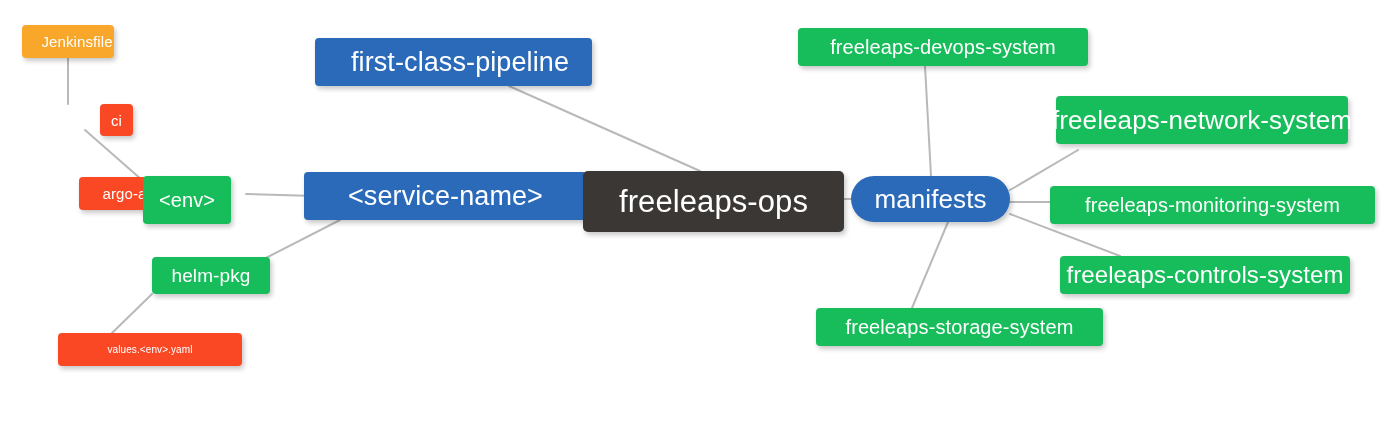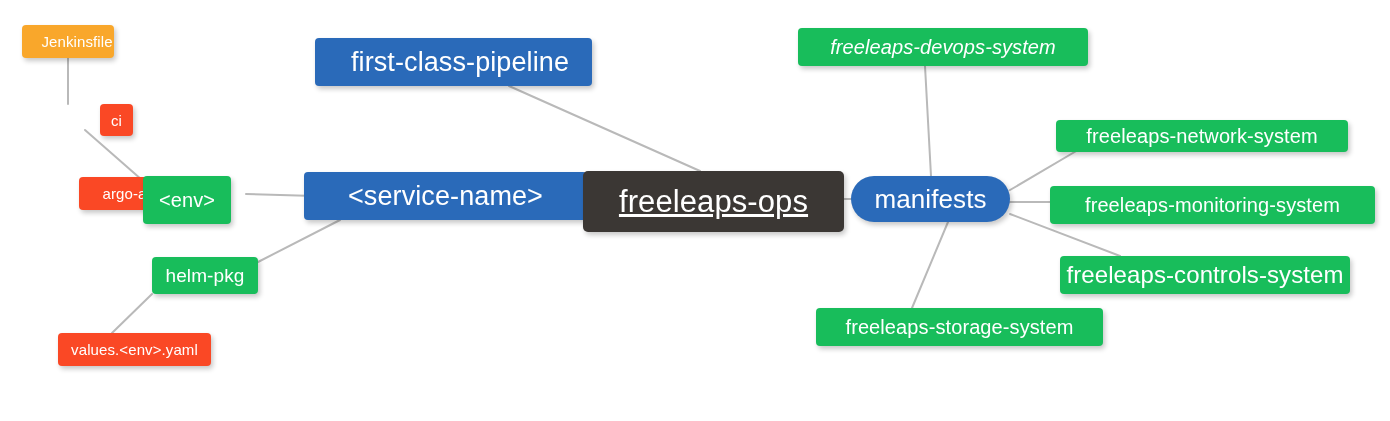--- a/index.html
+++ b/index.html
@@ -35,21 +35,20 @@
     white-space: nowrap;
     line-height: 1;
     box-shadow: 2px 3px 5px rgba(0,0,0,0.22);
     padding: 0 10px;
     letter-spacing: 0.1px;
   }
   .node.root {
     background: #3b3734;
     border-radius: 5px;
     font-weight: 400;
-    text-decoration: underline;
   }
   .node.blue   { background: #2a6ab9; }
   .node.green  { background: #18bd5b; }
   .node.red    { background: #fa4825; margin-left: 48px; }
   .node.orange { background: #f9a72b; }
 </style>
 </head>
 <body>
 
 <div id="canvas">
@@ -67,25 +66,25 @@
       <line x1="1010" y1="190" x2="1078" y2="150" stroke="#b9b9b9" stroke-width="2" stroke-linecap="round"></line>
       <line x1="1010" y1="202" x2="1050" y2="202" stroke="#b9b9b9" stroke-width="2" stroke-linecap="round"></line>
       <line x1="1010" y1="214" x2="1120" y2="256" stroke="#b9b9b9" stroke-width="2" stroke-linecap="round"></line>
       <line x1="948" y1="222" x2="912" y2="308" stroke="#b9b9b9" stroke-width="2" stroke-linecap="round"></line>
     </svg>
   <div id="node-layer">
       <div class="node orange" style="left: 22px; top: 25px; width: 92px; height: 33px; font-size: 15px; padding-left: 28px;">Jenkinsfile</div>
       <div class="node red" style="left: 52px; top: 104px; width: 33px; height: 32px; font-size: 15px;">ci</div>
       <div class="node red" style="left: 31px; top: 177px; width: 94px; height: 33px; font-size: 15px; padding-left: 24px;">argo-app</div>
       <div class="node green" style="left: 143px; top: 176px; width: 88px; height: 48px; font-size: 20px;">&lt;env&gt;</div>
-      <div class="node green" style="left: 152px; top: 257px; width: 106px; height: 37px; font-size: 19px;">helm-pkg</div>
-      <div class="node red" style="left: 10px; top: 333px; width: 153px; height: 33px; font-size: 15px;">values.&lt;env&gt;.yaml</div>
+      <div class="node green" style="left: 152px; top: 257px; width: 118px; height: 37px; font-size: 19px;">helm-pkg</div>
+      <div class="node red" style="left: 10px; top: 333px; width: 184px; height: 33px; font-size: 10px;">values.&lt;env&gt;.yaml</div>
       <div class="node blue" style="left: 315px; top: 38px; width: 277px; height: 48px; font-size: 27px; padding-left: 23px;">first-class-pipeline</div>
       <div class="node blue" style="left: 304px; top: 172px; width: 283px; height: 48px; font-size: 27px;">&lt;service-name&gt;</div>
       <div class="node root" style="left: 583px; top: 171px; width: 261px; height: 61px; font-size: 31px;">freeleaps-ops</div>
       <div class="node blue" style="left: 851px; top: 176px; width: 159px; height: 46px; font-size: 26px; border-radius: 23px;">manifests</div>
-      <div class="node green" style="left: 798px; top: 28px; width: 290px; height: 38px; font-size: 20px; font-style: italic;">freeleaps-devops-system</div>
-      <div class="node green" style="left: 1056px; top: 120px; width: 292px; height: 32px; font-size: 20px;">freeleaps-network-system</div>
+      <div class="node green" style="left: 798px; top: 28px; width: 290px; height: 38px; font-size: 20px;">freeleaps-devops-system</div>
+      <div class="node green" style="left: 1056px; top: 96px; width: 292px; height: 48px; font-size: 26px;">freeleaps-network-system</div>
       <div class="node green" style="left: 1050px; top: 186px; width: 325px; height: 38px; font-size: 20px;">freeleaps-monitoring-system</div>
       <div class="node green" style="left: 1060px; top: 256px; width: 290px; height: 38px; font-size: 24px;">freeleaps-controls-system</div>
       <div class="node green" style="left: 816px; top: 308px; width: 287px; height: 38px; font-size: 20px;">freeleaps-storage-system</div>
     </div>
 </div>
 
 </body></html>

